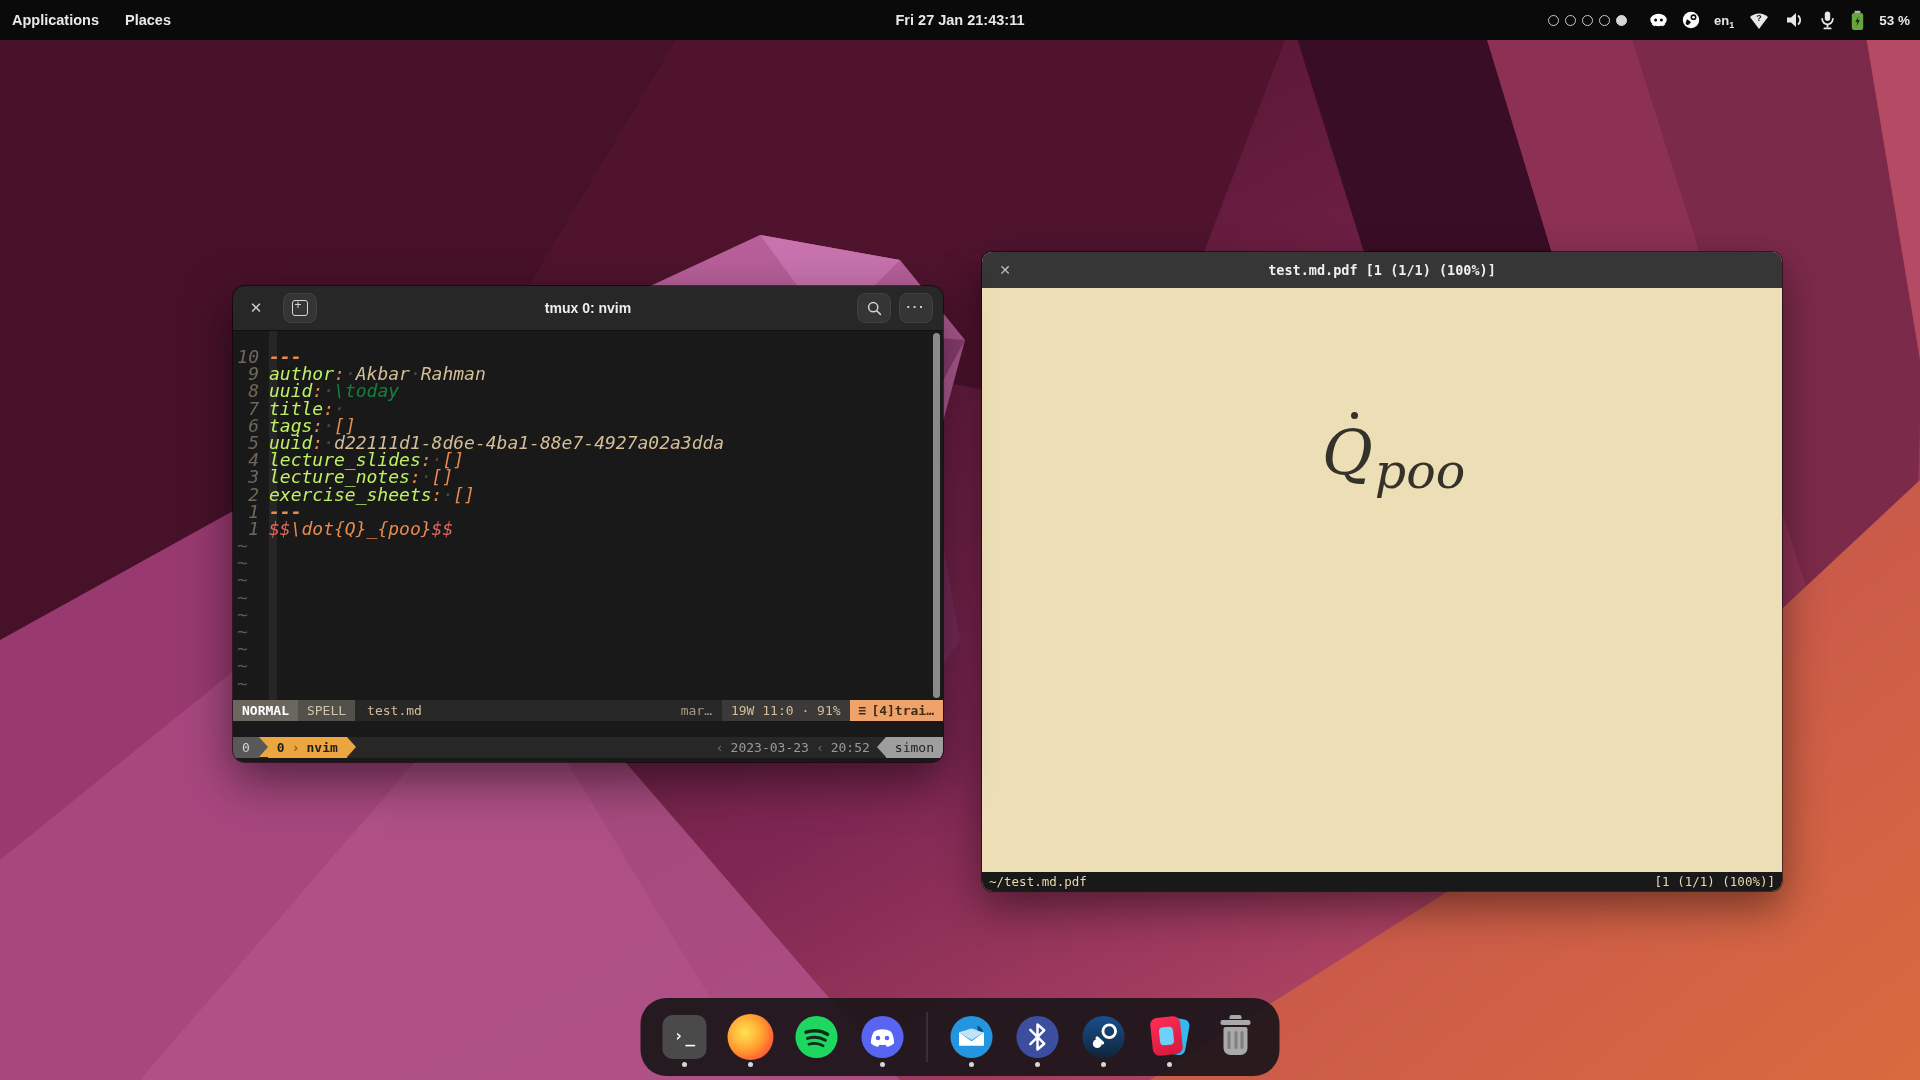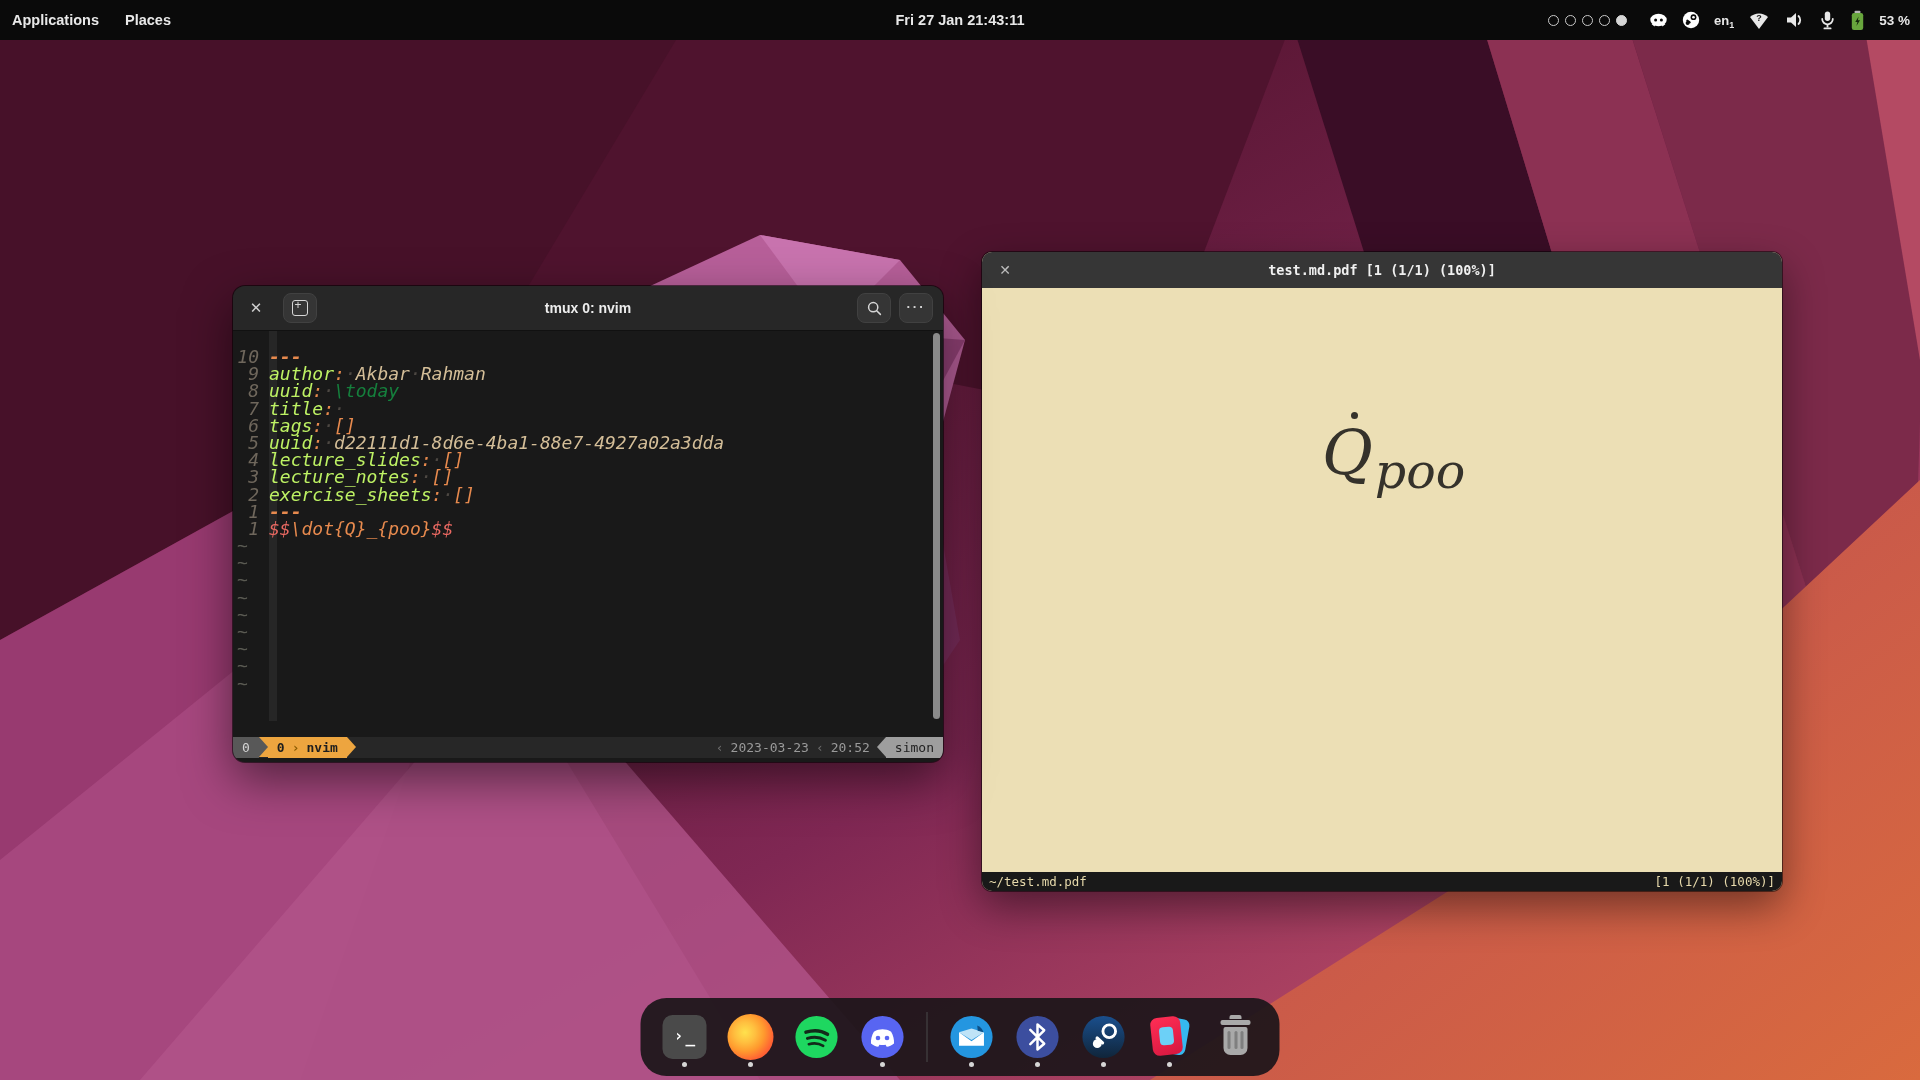--- a/index.html
+++ b/index.html
@@ -275,20 +275,32 @@
       <div class="b-line"><span class="tilde">~</span></div>
       <div class="b-line"><span class="tilde">~</span></div>
       <div class="b-line"><span class="tilde">~</span></div>
       <div class="b-line"><span class="tilde">~</span></div>
       <div class="b-line"><span class="tilde">~</span></div>
       <div class="b-line"><span class="tilde">~</span></div>
       <div class="b-line"><span class="tilde">~</span></div>
       <div class="b-line"><span class="tilde">~</span></div>
     </div>
 
+  <div class="v-status">
+    <span class="seg mode">NORMAL</span>
+    <span class="seg spell">SPELL</span>
+    <span class="v-file">test.md</span>
+    <span class="v-spacer"></span>
+    <span class="v-trunc">mar…</span>
+    <span class="seg pos">19W 11:0 · 91%</span>
+    <span class="seg warn">
+      <span class="warn-icon">≡</span>
+      <span>[4]trai…</span>
+    </span>
+  </div>
   <div class="v-cmdline"></div>
 
   <div class="tmux">
     <span class="tseg t-session">0</span>
     <span class="arrow a1"></span>
     <span class="tseg t-win">
       <span>0</span>
       <span class="wsep">›</span>
       <span class="wname">nvim</span>
     </span>

